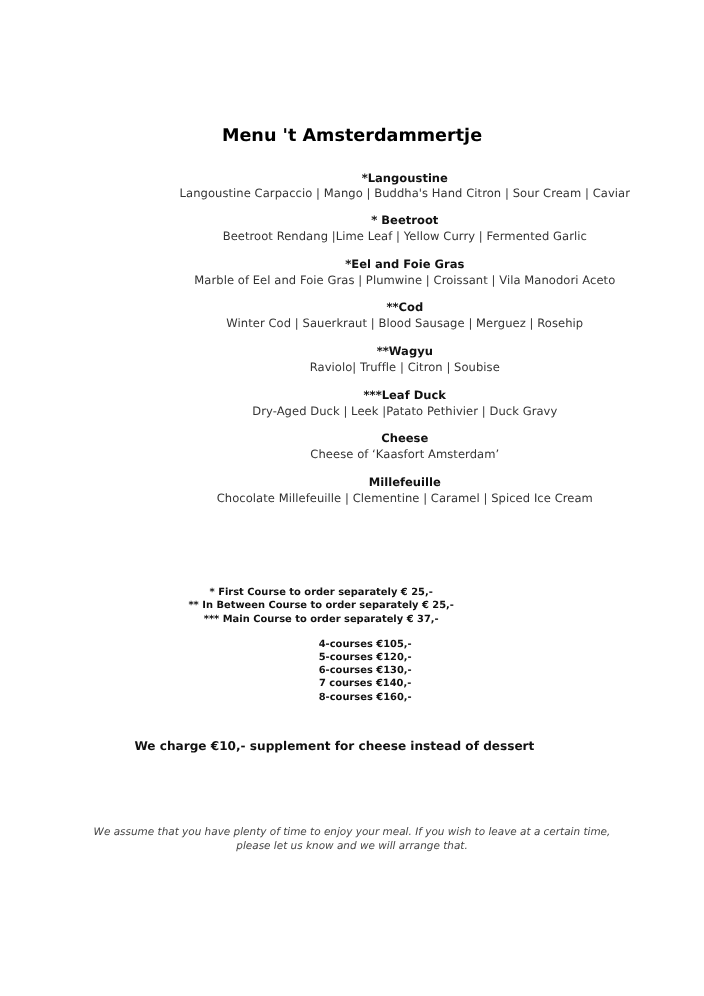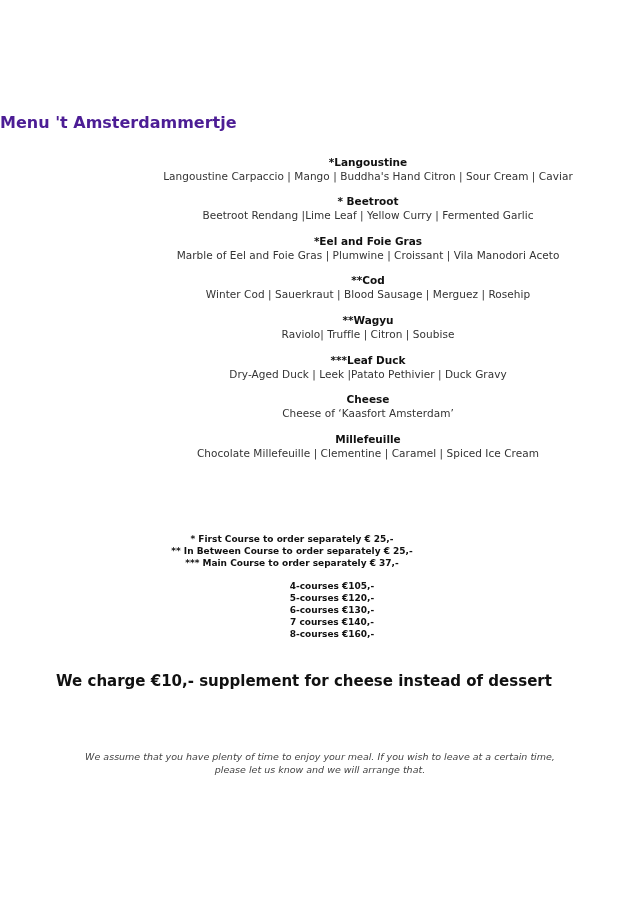--- a/index.html
+++ b/index.html
@@ -13,23 +13,24 @@
       position: relative;
       overflow: hidden;
       font-family: "DejaVu Sans", sans-serif;
       color: #222;
     }
     .page-title {
       position: absolute;
       top: 113px;
       left: 0;
       width: 640px;
+      text-align: center;
       font-size: 16px;
       font-weight: bold;
-      color: #4c1d95;
+      color: #000000;
       letter-spacing: 0;
     }
     .course {
       position: absolute;
       left: 0;
       width: 640px;
       text-align: center;
       padding-left: 48px;
     }
     .course-name {
@@ -63,21 +64,21 @@
       font-weight: bold;
       color: #111;
       line-height: 12px;
     }
     .supplement {
       position: absolute;
       top: 672px;
       left: 0;
       width: 608px;
       text-align: center;
-      font-size: 15px;
+      font-size: 11px;
       font-weight: bold;
       color: #111;
     }
     .footer-note {
       position: absolute;
       top: 750px;
       left: 0;
       width: 640px;
       text-align: center;
       font-size: 9.5px;

